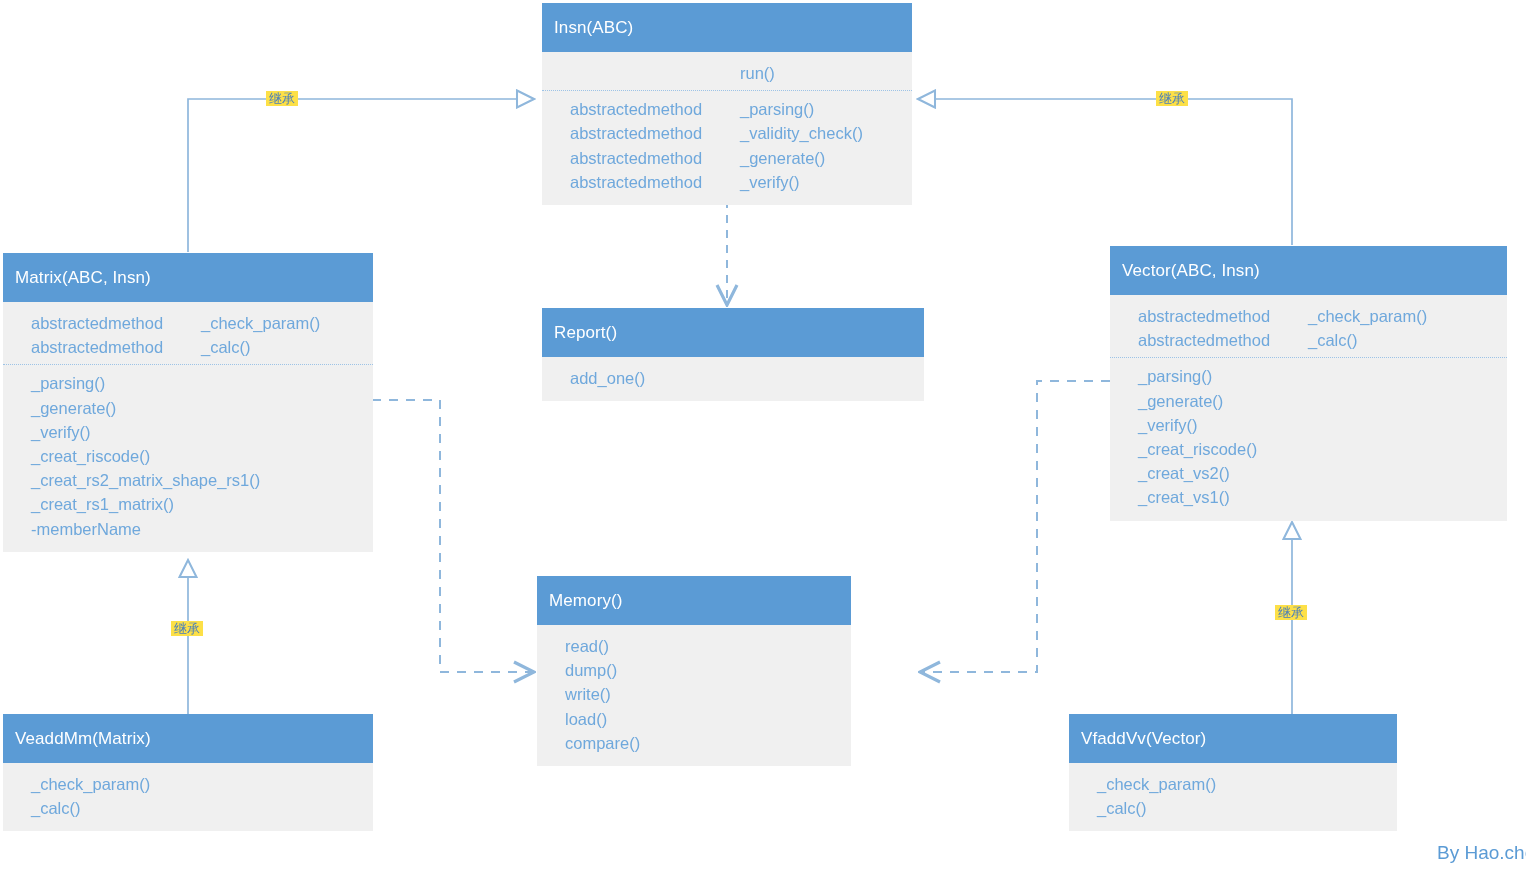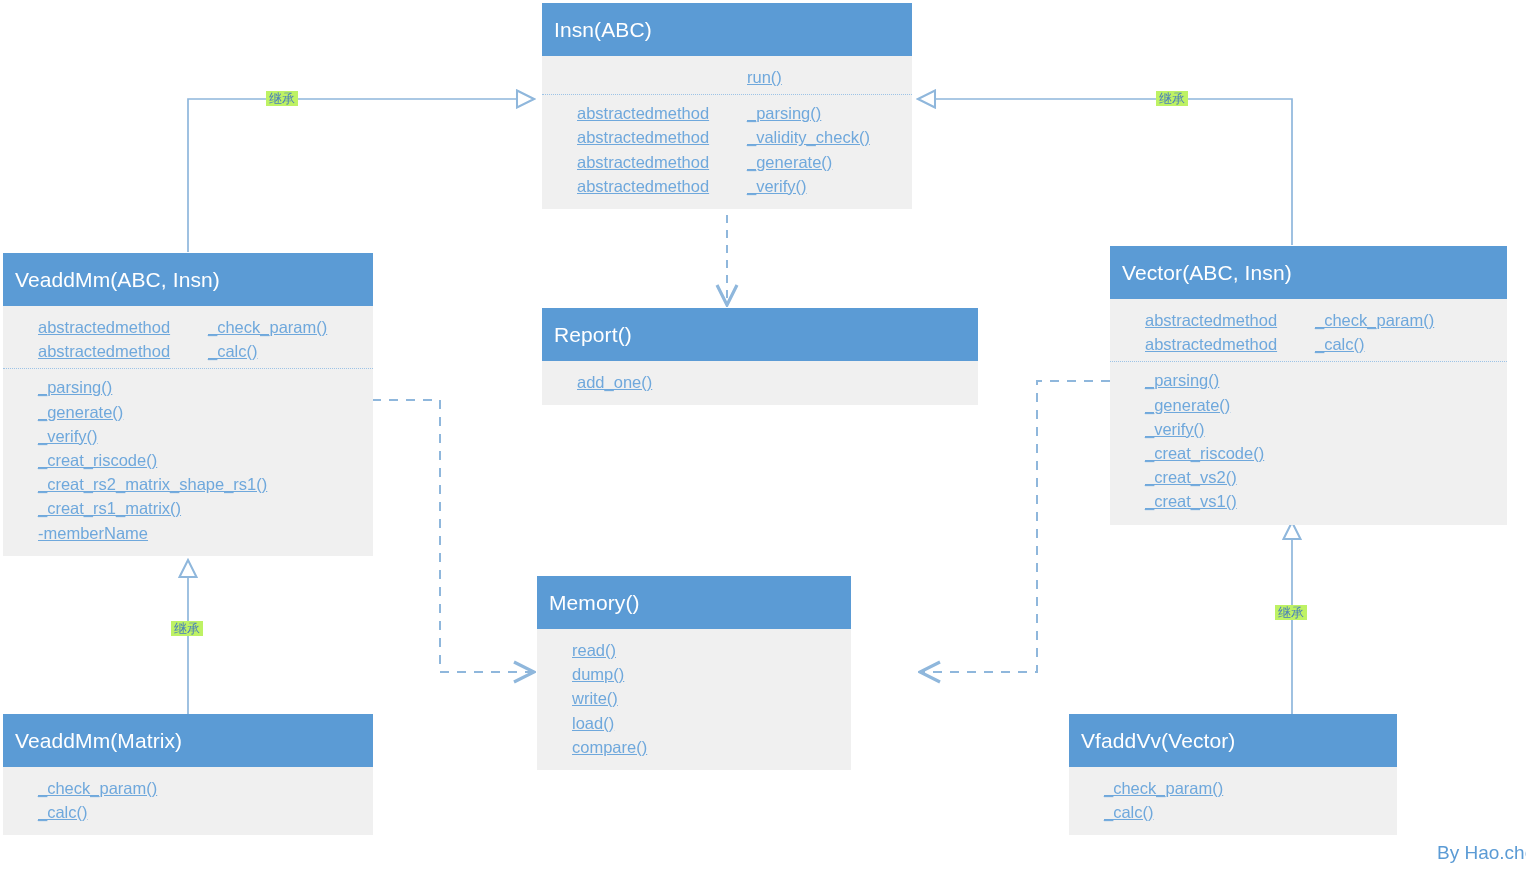--- a/index.html
+++ b/index.html
@@ -26,21 +26,21 @@
     pointer-events: none;
   }
 
   .uml-class {
     position: absolute;
     box-sizing: border-box;
   }
   .uml-header {
     background: #5B9BD5;
     color: #ffffff;
-    font-size: 21px;
+    font-size: 17px;
     line-height: 1;
     padding: 16px 0 16px 12px;
     white-space: nowrap;
     letter-spacing: 0.1px;
   }
   .uml-body {
     background: #F0F0F0;
     padding: 9px 0 11px 0;
   }
   .uml-section {
@@ -49,34 +49,33 @@
   .uml-section.sep {
     border-top: 1px dotted #9DC3E6;
     margin-top: 5px;
     padding-top: 6px;
   }
   .uml-row {
     color: #6FA8DC;
     font-size: 16.5px;
     line-height: 24.2px;
     white-space: nowrap;
-    padding-left: 35px;
+    padding-left: 28px;
     display: flex;
-    text-decoration: underline;
   }
   .uml-row .stereo {
     display: inline-block;
     min-width: 170px;
   }
   .edge-label {
     position: absolute;
     color: #4A7EBB;
     font-size: 13px;
     line-height: 1;
-    background: #bef264;
+    background: #fde047;
     padding: 1px 3px;
     white-space: nowrap;
     font-family: "DejaVu Sans", sans-serif;
   }
   .signature {
     position: absolute;
     color: #5B9BD5;
     font-size: 19px;
     line-height: 1;
     white-space: nowrap;
@@ -137,21 +136,21 @@
         </div>
         <div class="uml-row">
           <span class="stereo">abstractedmethod</span>
           <span>_verify()</span>
         </div>
       </div>
     </div>
   </div>
 
   <div class="uml-class" style="left:3px; top:253px; width:370px;">
-    <div class="uml-header">VeaddMm(ABC, Insn)</div>
+    <div class="uml-header">Matrix(ABC, Insn)</div>
     <div class="uml-body">
       <div class="uml-section">
         <div class="uml-row">
           <span class="stereo">abstractedmethod</span>
           <span>_check_param()</span>
         </div>
         <div class="uml-row">
           <span class="stereo">abstractedmethod</span>
           <span>_calc()</span>
         </div>
@@ -211,21 +210,21 @@
         <div class="uml-row">
           <span>_creat_vs2()</span>
         </div>
         <div class="uml-row">
           <span>_creat_vs1()</span>
         </div>
       </div>
     </div>
   </div>
 
-  <div class="uml-class" style="left:542px; top:308px; width:436px;">
+  <div class="uml-class" style="left:542px; top:308px; width:382px;">
     <div class="uml-header">Report()</div>
     <div class="uml-body">
       <div class="uml-section">
         <div class="uml-row">
           <span>add_one()</span>
         </div>
       </div>
     </div>
   </div>
 

